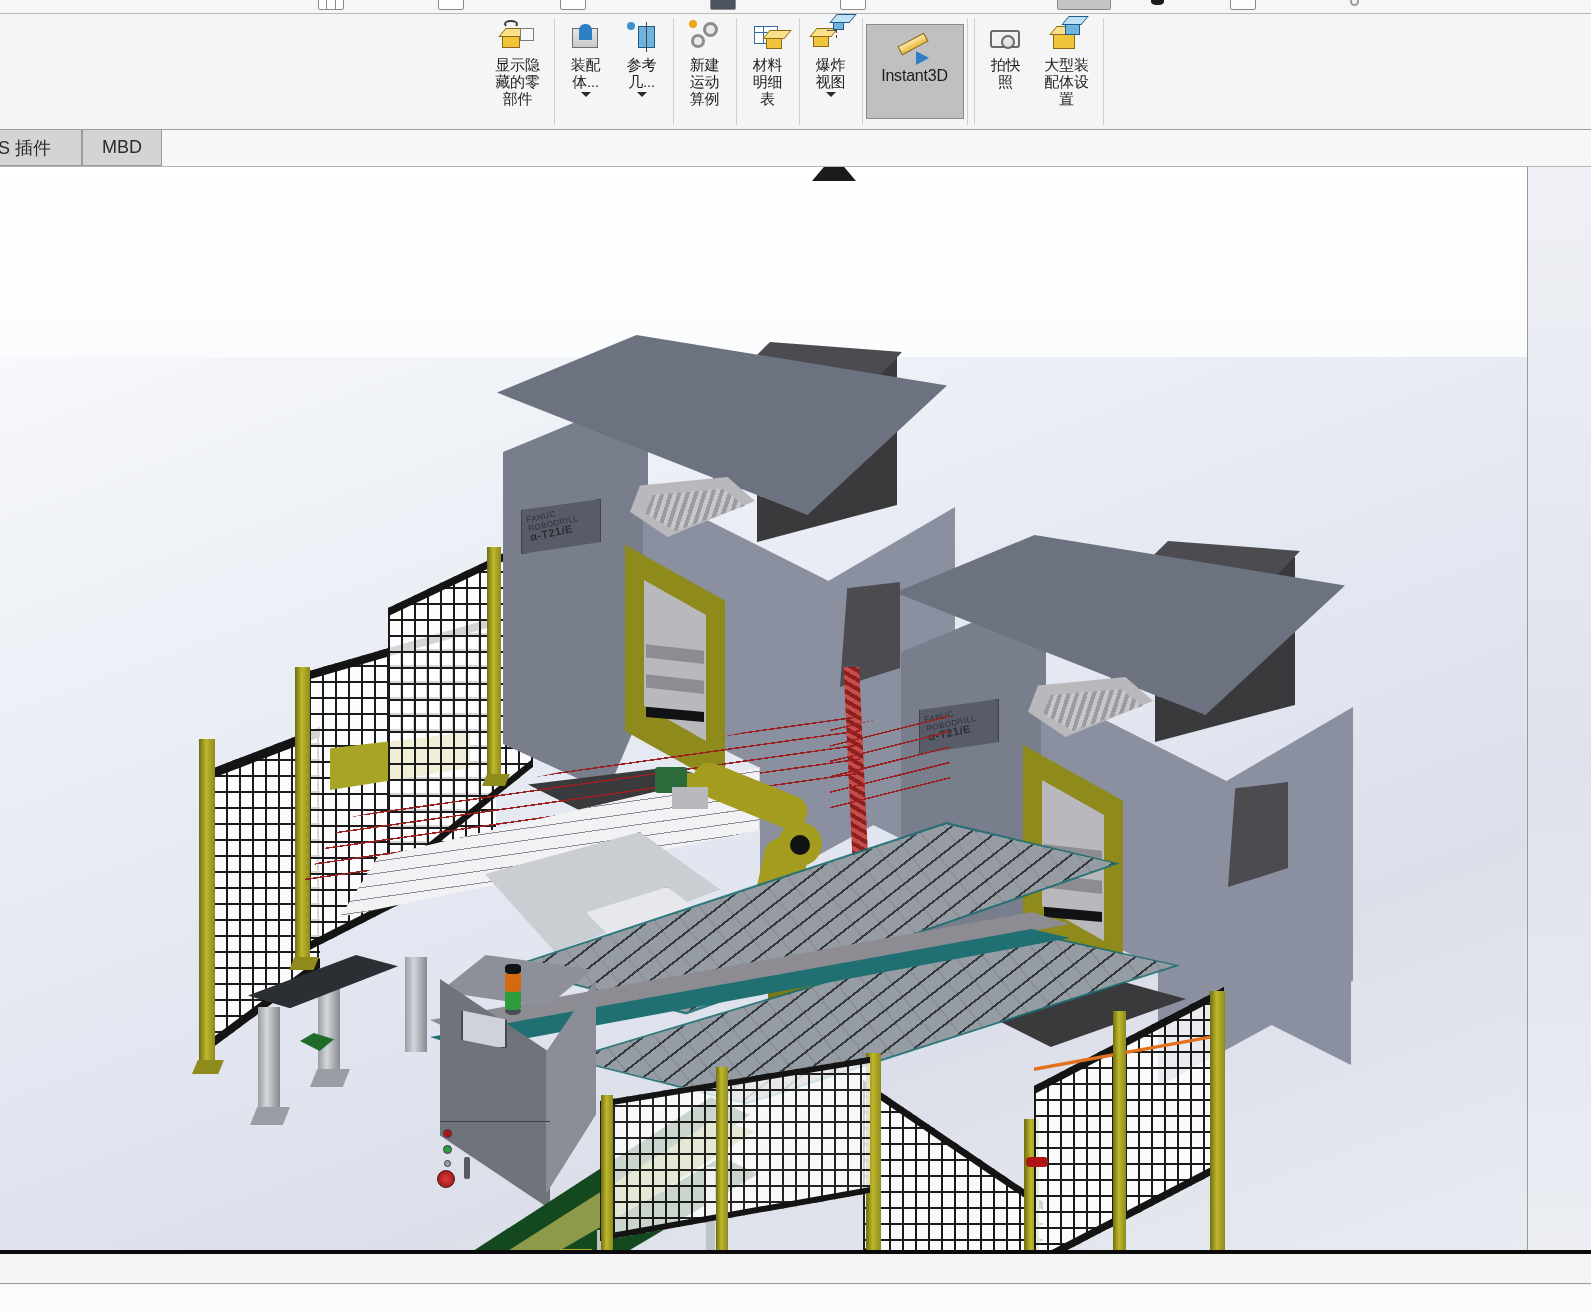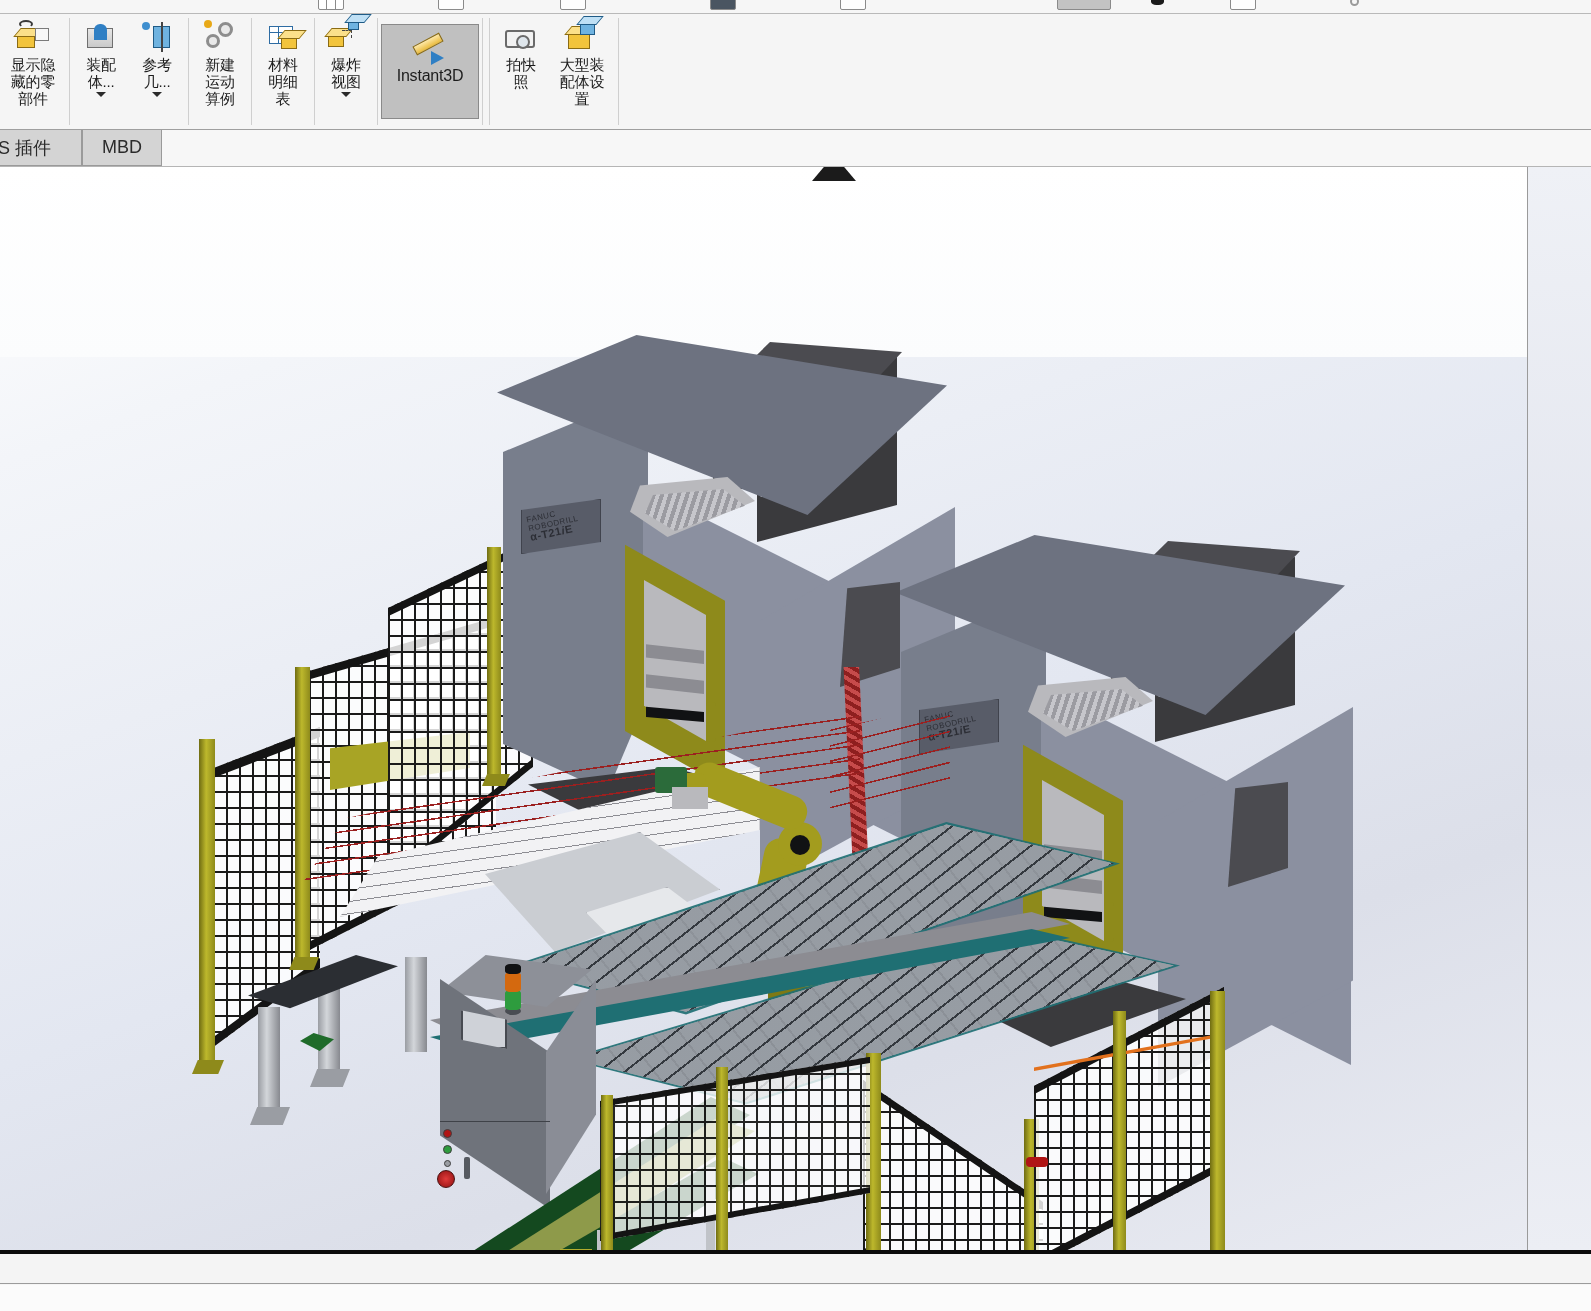--- a/index.html
+++ b/index.html
@@ -33,21 +33,21 @@
   .topstrip .ring {
     position: absolute; top: -3px; width: 9px; height: 9px;
     border: 2px solid #9a9a9a; border-radius: 50%;
   }
 
   
   .ribbon {
     position: absolute; left: 0; top: 14px; width: 1591px; height: 116px;
     background: #f5f5f5; border-bottom: 1px solid #9f9f9f;
   }
-  .rbn-inner { position: relative; height: 100%; display: flex; align-items: stretch; }
+  .rbn-inner { position: relative; height: 100%; display: flex; align-items: stretch; justify-content: center; }
   .cmd {
     position: relative;
     width: 56px; min-width: 56px;
     display: flex; flex-direction: column; align-items: center;
     padding-top: 4px;
     cursor: default;
   }
   .cmd.wide  { width: 66px; min-width: 66px; }
   .cmd.widest{ width: 98px; min-width: 98px; }
   .cmd.active { background: #c0c0c0; border: 1px solid #8a8a8a; }

